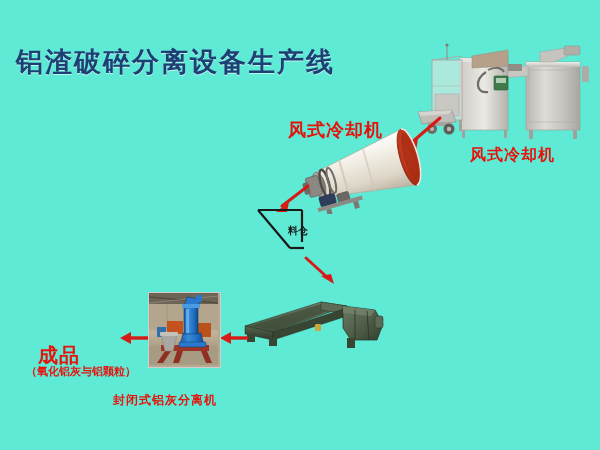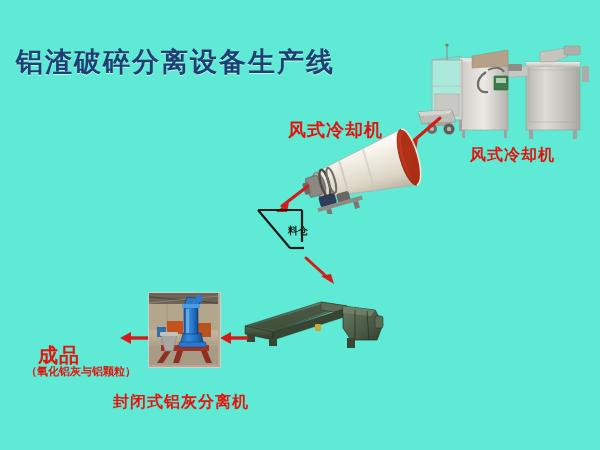--- a/index.html
+++ b/index.html
@@ -35,21 +35,21 @@
   
   .red-label {
     color: #e8120c;
     font-weight: bold;
     white-space: nowrap;
     letter-spacing: 1px;
   }
   #label-cooler    { left: 288px; top: 118px; font-size: 18px; }
   #label-hot-sep   { left: 470px; top: 145px; font-size: 16px; }
   #label-feeder    { left: 256px; top: 357px; font-size: 16px; }
-  #label-closed-sep{ left: 113px; top: 392px; font-size: 16px; }
+  #label-closed-sep{ left: 113px; top: 392px; font-size: 12px; }
   #label-product   { left: 38px;  top: 342px; font-size: 20px; }
   #label-product-sub {
     left: 10px; top: 364px; font-size: 11px;
     color: #e8120c; font-weight: bold; white-space: nowrap; margin-left: 16px;
   }
 
   
   #hopper { left: 256px; top: 206px; width: 56px; height: 52px; }
   #hopper-label {
     left: 281px; top: 224px;

